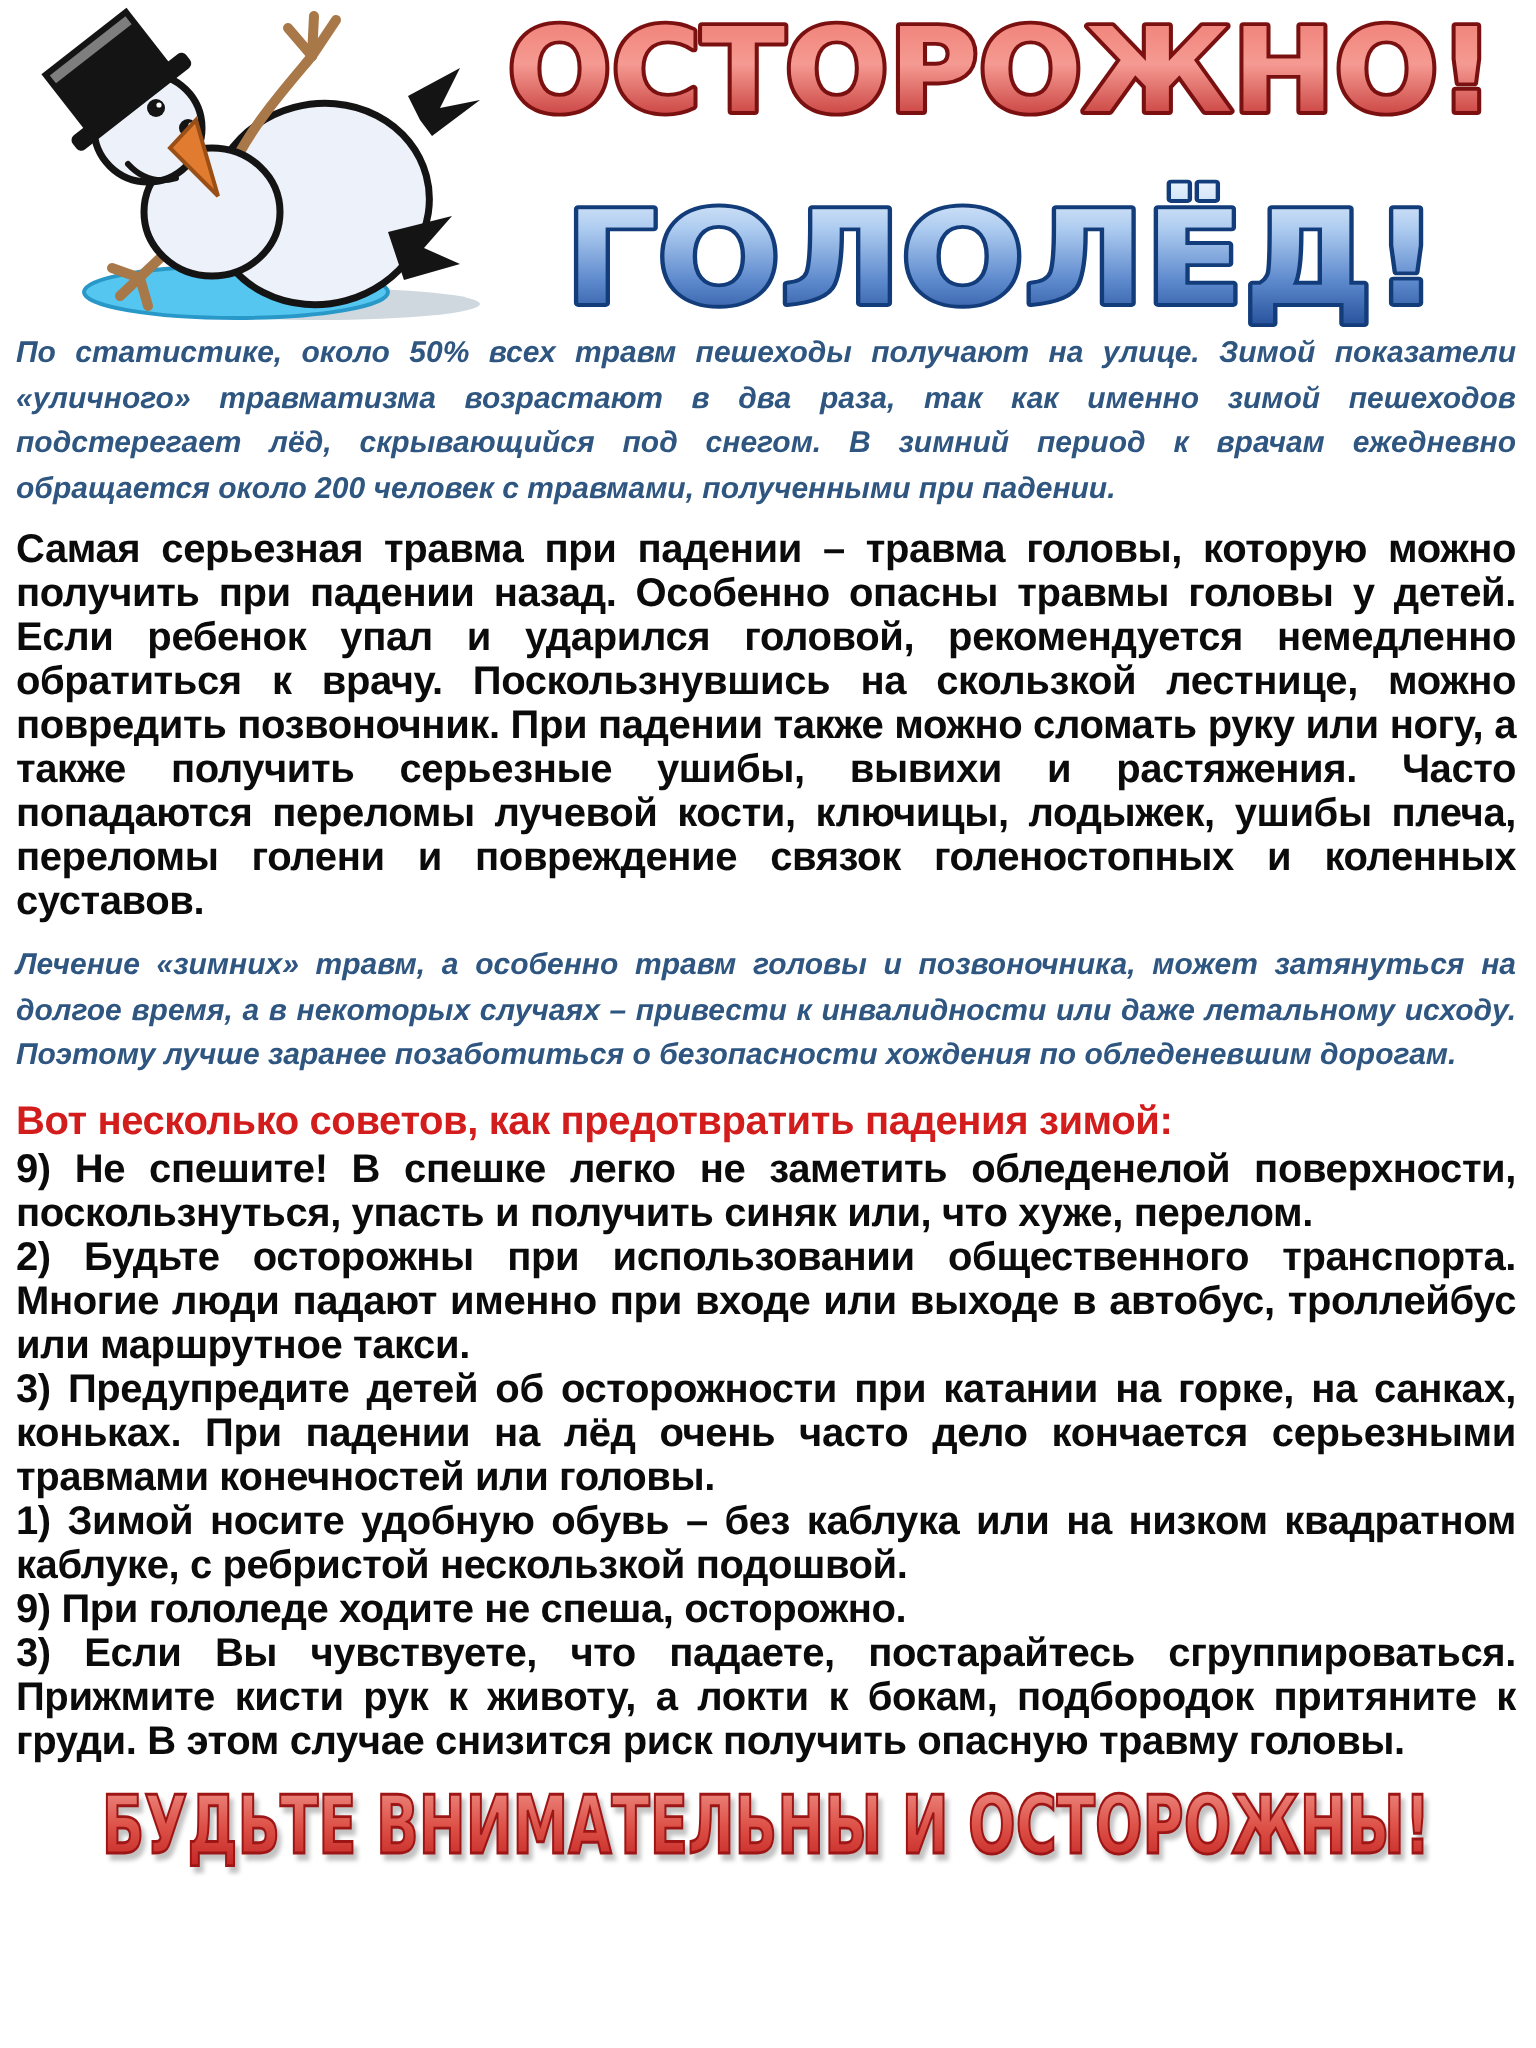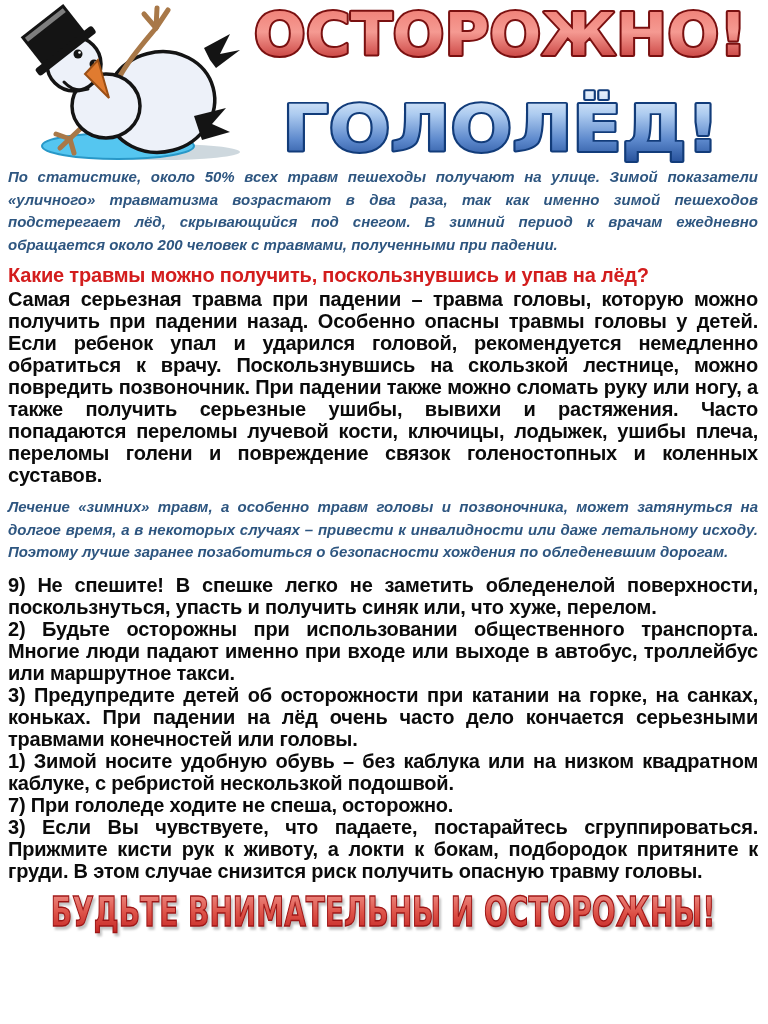--- a/index.html
+++ b/index.html
@@ -106,30 +106,30 @@
             <stop offset="100%" stop-color="#1C4792"></stop>
           </linearGradient>
         </defs>
         <text x="235" y="66" text-anchor="middle" class="svg-title-text" font-size="66" textLength="448" lengthAdjust="spacingAndGlyphs" fill="url(#gradBlue)" stroke="#123C7A" stroke-width="4" paint-order="stroke" stroke-linejoin="round">ГОЛОЛЁД!</text>
       </svg>
     </div>
   </div>
 
   <p class="blue-para">По статистике, около 50% всех травм пешеходы получают на улице. Зимой показатели «уличного» травматизма возрастают в два раза, так как именно зимой пешеходов подстерегает лёд, скрывающийся под снегом. В зимний период к врачам ежедневно обращается около 200 человек с травмами, полученными при падении.</p>
 
-  <h2 class="red-heading">Какие травмы можно получить, поскользнувшись и упав на лёд?</h2>
   <p class="black-para spaced">Самая серьезная травма при падении – травма головы, которую можно получить при падении назад. Особенно опасны травмы головы у детей. Если ребенок упал и ударился головой, рекомендуется немедленно обратиться к врачу. Поскользнувшись на скользкой лестнице, можно повредить позвоночник. При падении также можно сломать руку или ногу, а также получить серьезные ушибы, вывихи и растяжения. Часто попадаются переломы лучевой кости, ключицы, лодыжек, ушибы плеча, переломы голени и повреждение связок голеностопных и коленных суставов.</p>
 
   <p class="blue-para" style="margin-bottom:10px">Лечение «зимних» травм, а особенно травм головы и позвоночника, может затянуться на долгое время, а в некоторых случаях – привести к инвалидности или даже летальному исходу. Поэтому лучше заранее позаботиться о безопасности хождения по обледеневшим дорогам.</p>
 
+  <h2 class="red-heading">Вот несколько советов, как предотвратить падения зимой:</h2>
   <p class="black-para">9) Не спешите! В спешке легко не заметить обледенелой поверхности, поскользнуться, упасть и получить синяк или, что хуже, перелом.</p>
   <p class="black-para">2) Будьте осторожны при использовании общественного транспорта. Многие люди падают именно при входе или выходе в автобус, троллейбус или маршрутное такси.</p>
   <p class="black-para">3) Предупредите детей об осторожности при катании на горке, на санках, коньках. При падении на лёд очень часто дело кончается серьезными травмами конечностей или головы.</p>
   <p class="black-para">1) Зимой носите удобную обувь – без каблука или на низком квадратном каблуке, с ребристой нескользкой подошвой.</p>
-  <p class="black-para">7) При гололеде ходите не спеша, осторожно.</p>
+  <p class="black-para">9) При гололеде ходите не спеша, осторожно.</p>
   <p class="black-para">3) Если Вы чувствуете, что падаете, постарайтесь сгруппироваться. Прижмите кисти рук к животу, а локти к бокам, подбородок притяните к груди. В этом случае снизится риск получить опасную травму головы.</p>
 
   <div class="banner-wrap">
     <svg width="700" height="48" viewBox="0 0 704 50">
       <defs>
         <linearGradient id="gradBanner" x1="0" y1="0" x2="0" y2="1">
           <stop offset="0%" stop-color="#F0958D"></stop>
           <stop offset="50%" stop-color="#DD5248"></stop>
           <stop offset="100%" stop-color="#C01E1E"></stop>
         </linearGradient>

